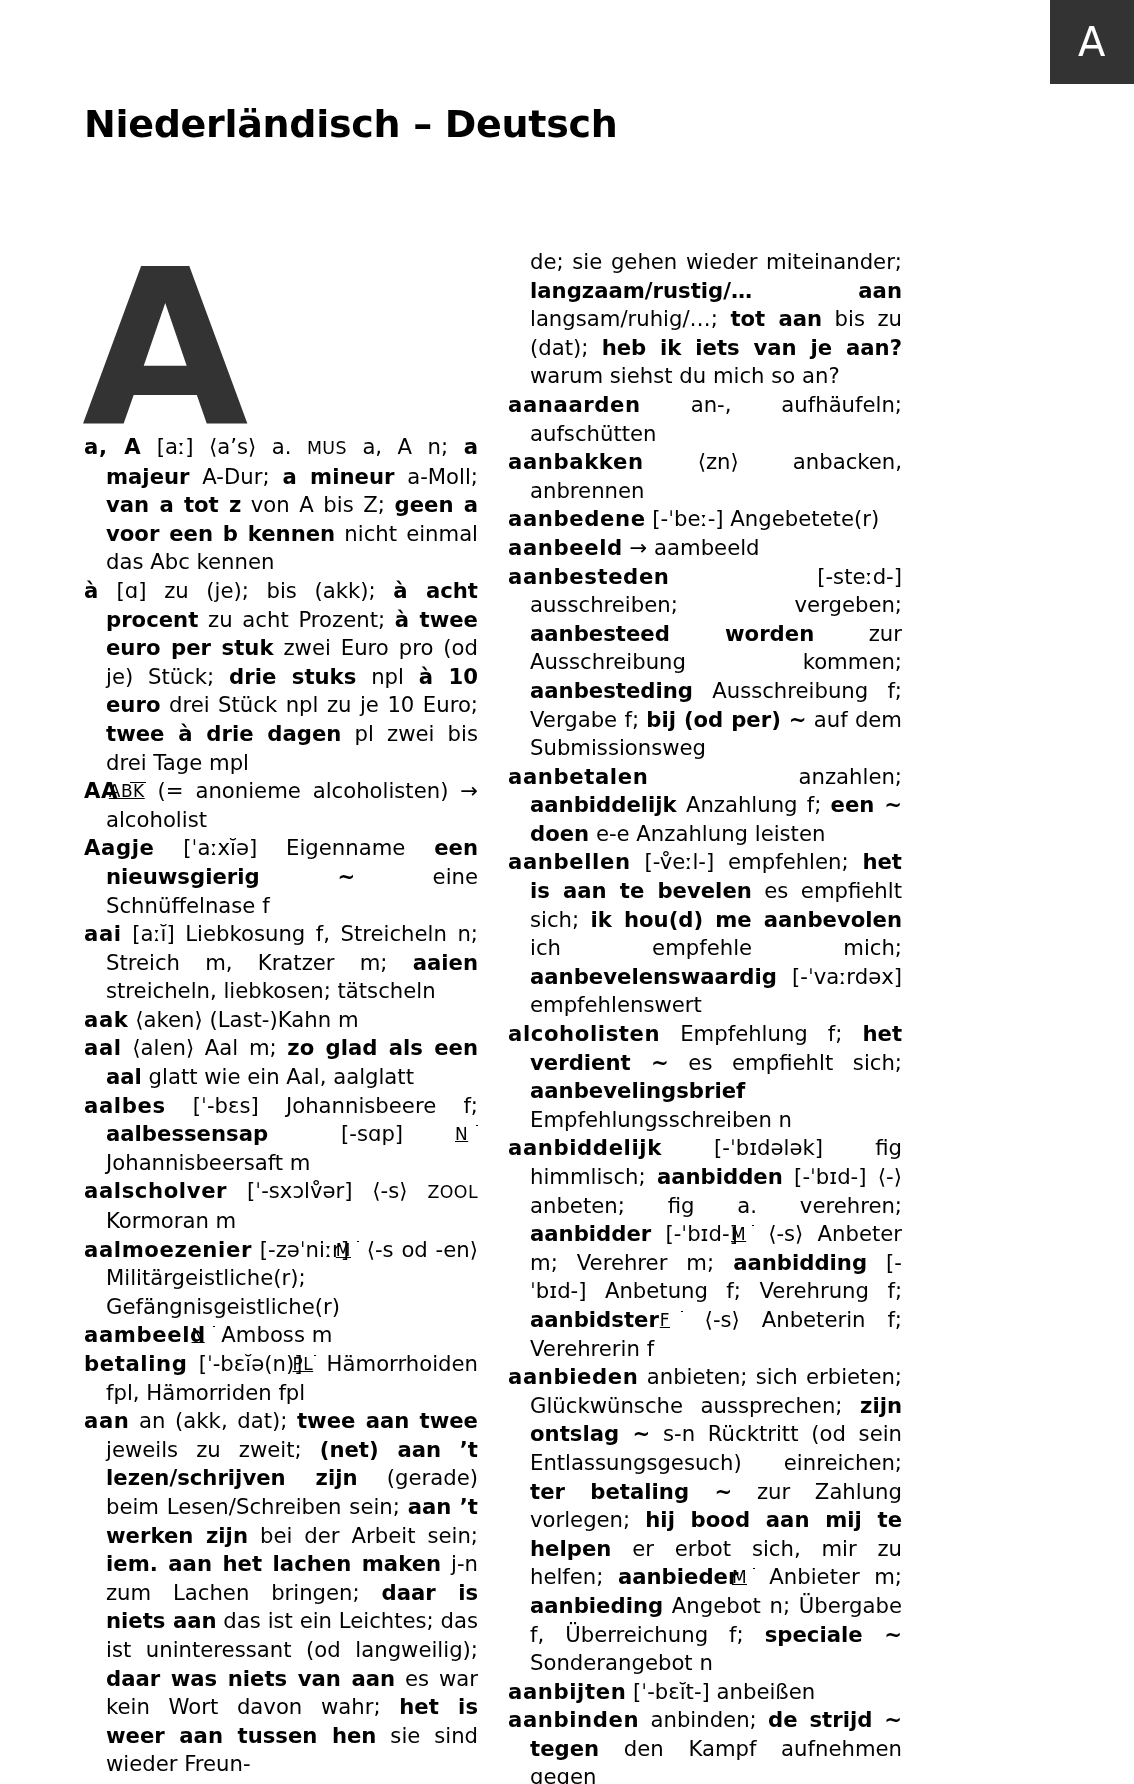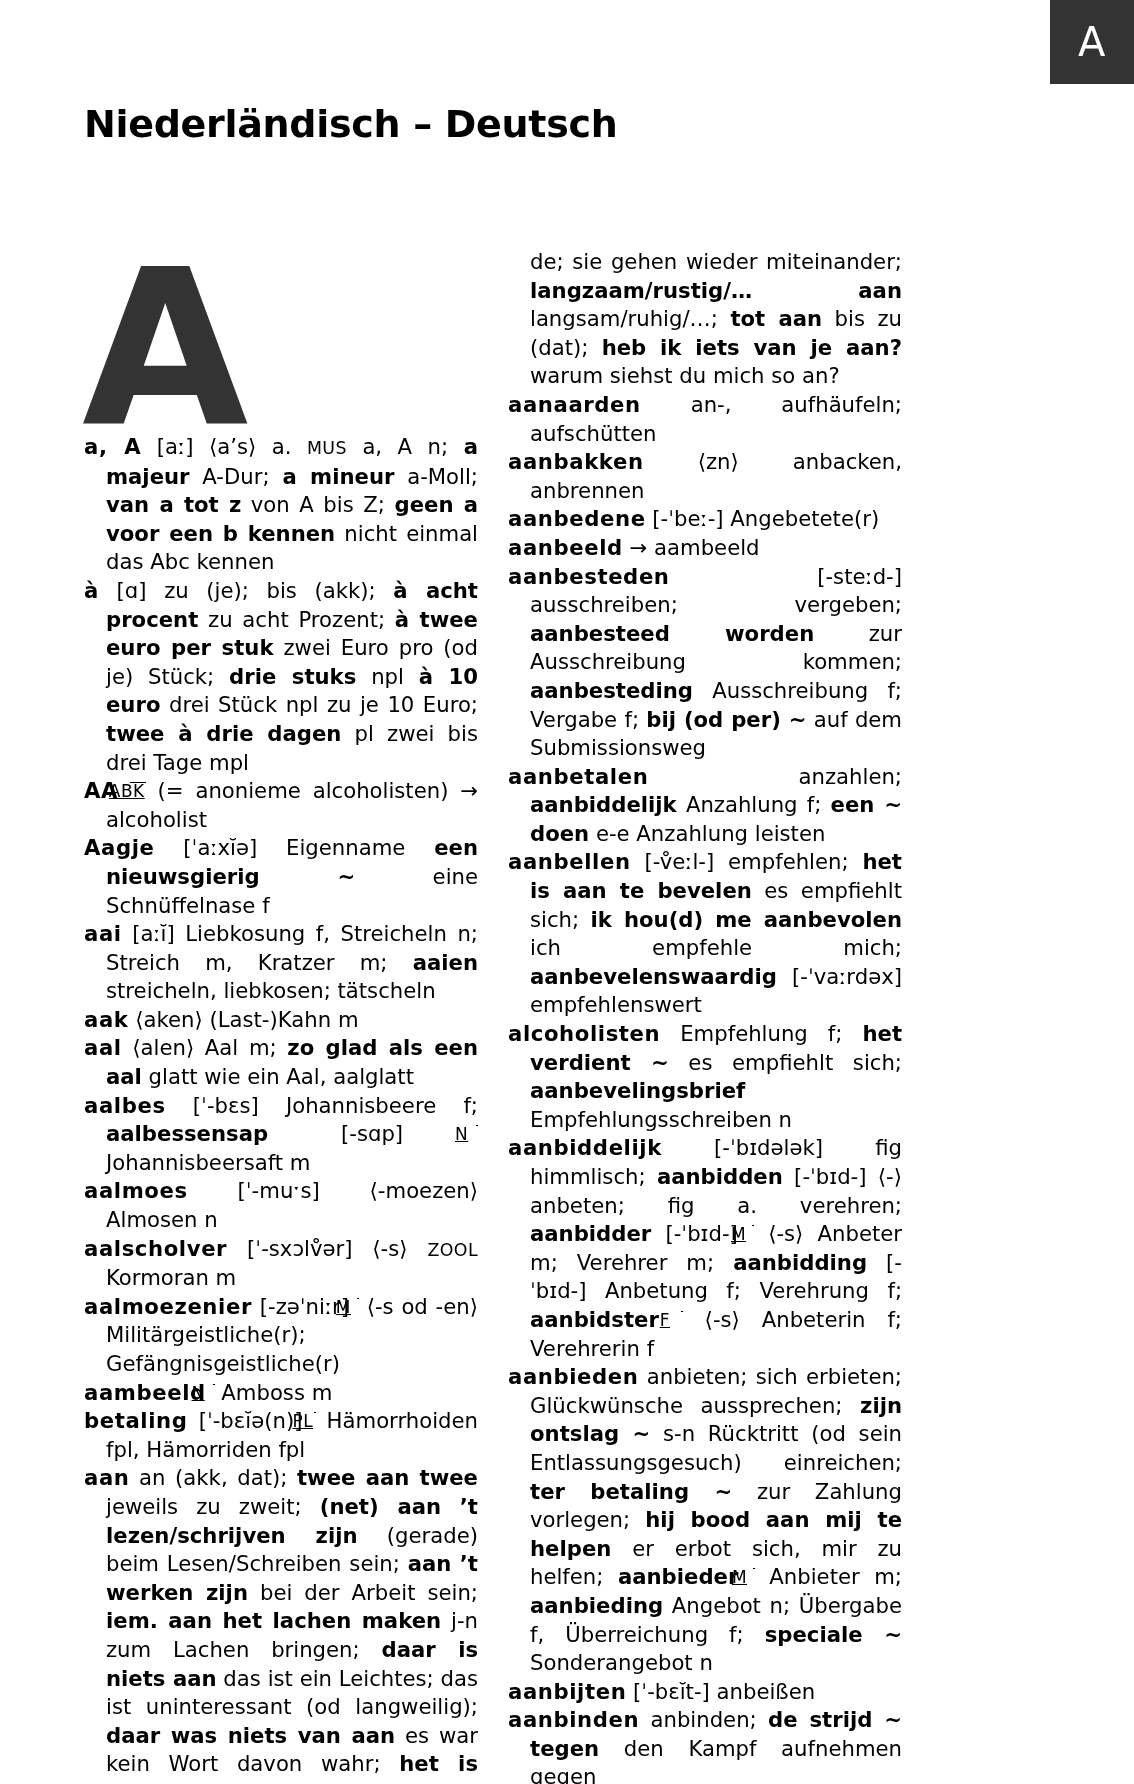--- a/index.html
+++ b/index.html
@@ -103,21 +103,20 @@
   <div class="columns">
     <div class="col col-left">
         <div class="entry"><span class="hw">a, A</span> [aː] ⟨a’s⟩ <span class="i">a.</span> <span class="sc">MUS</span> a, A <span class="i">n</span>; <span class="b">a majeur</span> A-Dur; <span class="b">a mineur</span> a-Moll; <span class="b">van a tot z</span> von A bis Z; <span class="b">geen a voor een b kennen</span> nicht einmal das Abc kennen</div>
         <div class="entry"><span class="hw">à</span> [ɑ] zu (je); bis <span class="i">(akk)</span>; <span class="b">à acht procent</span> zu acht Prozent; <span class="b">à twee euro per stuk</span> zwei Euro pro <span class="i">(od</span> je) Stück; <span class="b">drie stuks</span> <span class="i">npl</span> <span class="b">à 10 euro</span> drei Stück <span class="i">npl</span> zu je 10 Euro; <span class="b">twee à drie dagen</span> <span class="i">pl</span> zwei bis drei Tage <span class="i">mpl</span></div>
         <div class="entry"><span class="hw">AA</span> <span class="gram">ABK</span> (= anonieme alcoholisten) → alcoholist</div>
         <div class="entry"><span class="hw">Aagje</span> [ˈaːxĭə] <span class="i">Eigenname</span> <span class="b">een nieuwsgierig ~</span> eine Schnüffelnase <span class="i">f</span></div>
         <div class="entry"><span class="hw">aai</span> [aːĭ] Liebkosung <span class="i">f</span>, Streicheln <span class="i">n</span>; Streich <span class="i">m</span>, Kratzer <span class="i">m</span>; <span class="b">aaien</span> streicheln, liebkosen; tätscheln</div>
         <div class="entry"><span class="hw">aak</span> ⟨aken⟩ (Last-)Kahn <span class="i">m</span></div>
         <div class="entry"><span class="hw">aal</span> ⟨alen⟩ Aal <span class="i">m</span>; <span class="b">zo glad als een aal</span> glatt wie ein Aal, aalglatt</div>
         <div class="entry"><span class="hw">aalbes</span> [ˈ-bɛs] Johannisbeere <span class="i">f</span>; <span class="b">aalbessensap</span> [-sɑp] <span class="gram">N</span> Johannisbeersaft <span class="i">m</span></div>
-        <div class="entry"><span class="hw">aalmoes</span> [ˈ-muˑs] ⟨-moezen⟩ Almosen <span class="i">n</span></div>
         <div class="entry"><span class="hw">aalscholver</span> [ˈ-sxɔlv̊ər] ⟨-s⟩ <span class="sc">ZOOL</span> Kormoran <span class="i">m</span></div>
         <div class="entry"><span class="hw">aalmoezenier</span> [-zəˈniːr] <span class="gram">M</span> ⟨-s <span class="i">od</span> -en⟩ Militärgeistliche(r); Gefängnisgeistliche(r)</div>
         <div class="entry"><span class="hw">aambeeld</span> <span class="gram">N</span> Amboss <span class="i">m</span></div>
         <div class="entry"><span class="hw">betaling</span> [ˈ-bɛĭə(n)] <span class="gram">PL</span> Hämorrhoiden <span class="i">fpl</span>, Hämorriden <span class="i">fpl</span></div>
         <div class="entry"><span class="hw">aan</span> an <span class="i">(akk, dat)</span>; <span class="b">twee aan twee</span> jeweils zu zweit; <span class="b">(net) aan ’t lezen/schrijven zijn</span> (gerade) beim Lesen/Schreiben sein; <span class="b">aan ’t werken zijn</span> bei der Arbeit sein; <span class="b">iem. aan het lachen maken</span> j-n zum Lachen bringen; <span class="b">daar is niets aan</span> das ist ein Leichtes; das ist uninteressant <span class="i">(od</span> langweilig); <span class="b">daar was niets van aan</span> es war kein Wort davon wahr; <span class="b">het is weer aan tussen hen</span> sie sind wieder Freun-</div>
       </div>
     <div class="col col-right">
         <div class="entry" style="text-indent: 0px; padding-left: 22px;">de; sie gehen wieder miteinander; <span class="b">langzaam/rustig/… aan</span> langsam/ruhig/…; <span class="b">tot aan</span> bis zu <span class="i">(dat)</span>; <span class="b">heb ik iets van je aan?</span> warum siehst du mich so an?</div>
         <div class="entry"><span class="hw">aanaarden</span> an-, aufhäufeln; aufschütten</div>
         <div class="entry"><span class="hw">aanbakken</span> ⟨<span class="i">zn</span>⟩ anbacken, anbrennen</div>

